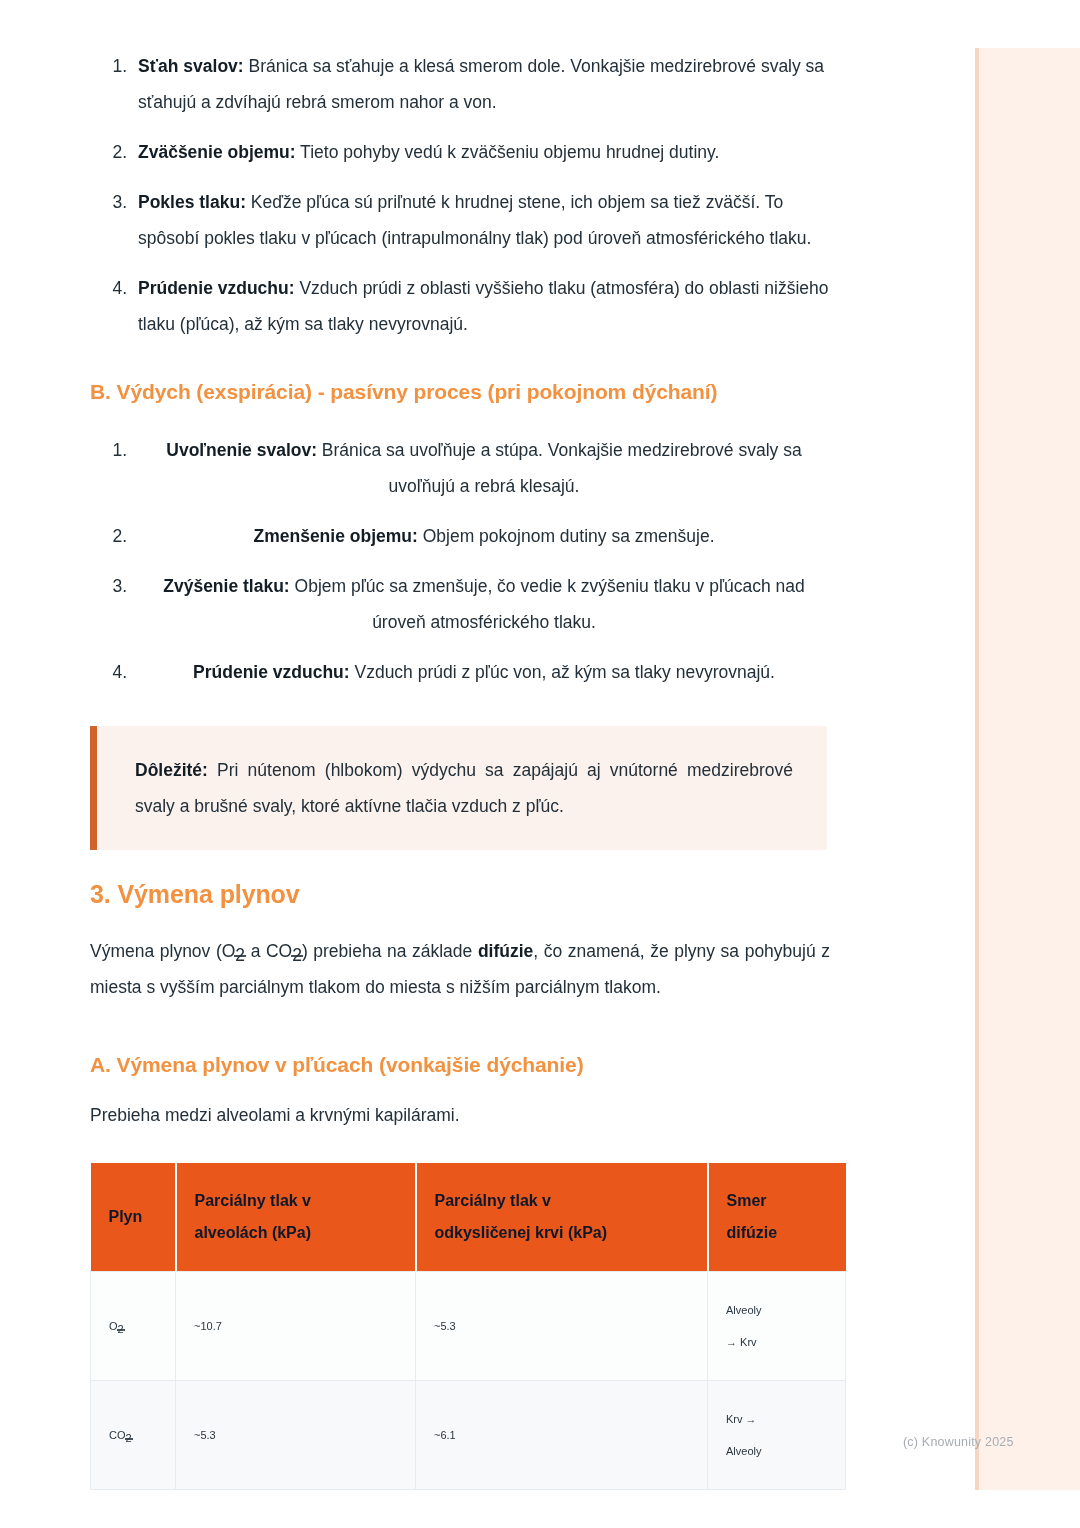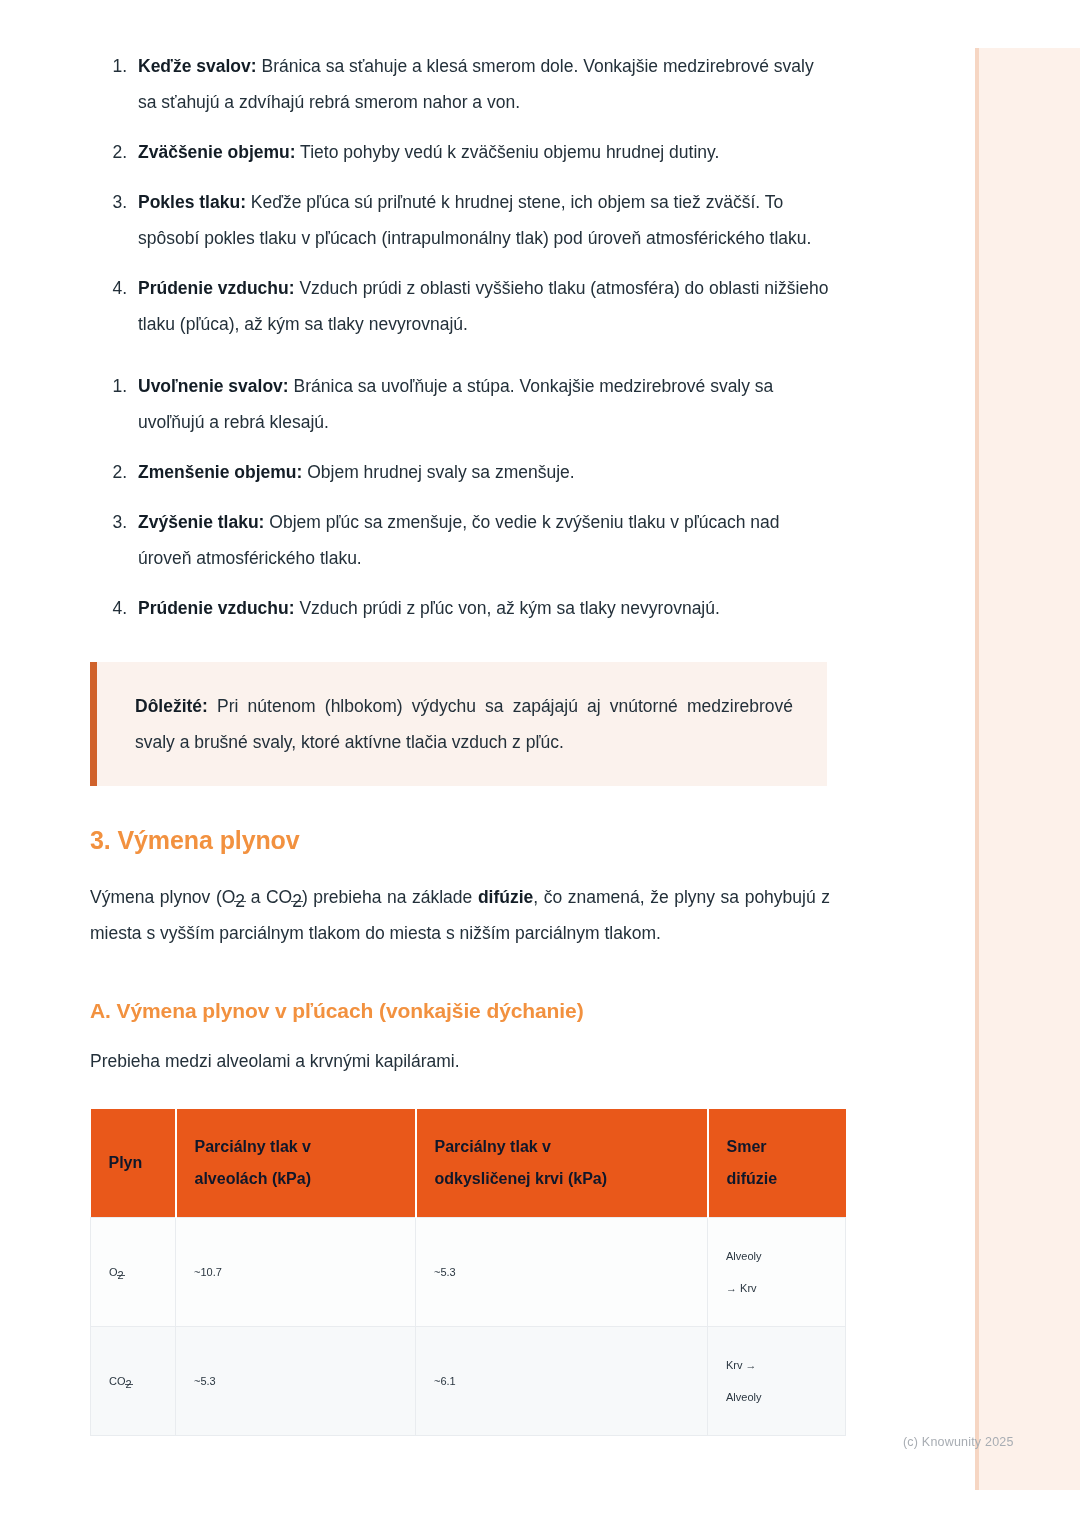--- a/index.html
+++ b/index.html
@@ -176,56 +176,57 @@
 </head>
 <body>
 
 <div id="right-strip"></div>
 <div id="right-strip-edge"></div>
 
 <div id="content">
 
   <ol class="numlist" style="margin-top:48px;">
     <li>
-      <b>Keďže svalov:</b><span> Bránica sa sťahuje a klesá smerom dole. Vonkajšie medzirebrové svaly sa sťahujú a zdvíhajú rebrá smerom nahor a von.</span>
+      <b>Sťah svalov:</b><span> Bránica sa sťahuje a klesá smerom dole. Vonkajšie medzirebrové svaly sa sťahujú a zdvíhajú rebrá smerom nahor a von.</span>
     </li>
     <li>
       <b>Zväčšenie objemu:</b><span> Tieto pohyby vedú k zväčšeniu objemu hrudnej dutiny.</span>
     </li>
     <li>
       <b>Pokles tlaku:</b><span> Keďže pľúca sú priľnuté k hrudnej stene, ich objem sa tiež zväčší. To spôsobí pokles tlaku v pľúcach (intrapulmonálny tlak) pod úroveň atmosférického tlaku.</span>
     </li>
     <li>
       <b>Prúdenie vzduchu:</b><span> Vzduch prúdi z oblasti vyššieho tlaku (atmosféra) do oblasti nižšieho tlaku (pľúca), až kým sa tlaky nevyrovnajú.</span>
     </li>
   </ol>
 
-
-  <ol class="numlist" style="margin-top:26px;">
+  <h3 class="sub-heading" style="margin-top:36px;">B. Výdych (exspirácia) - pasívny proces (pri pokojnom dýchaní)</h3>
+
+  <ol class="numlist" style="margin-top:26px;text-align:center;">
     <li>
       <b>Uvoľnenie svalov:</b><span> Bránica sa uvoľňuje a stúpa. Vonkajšie medzirebrové svaly sa uvoľňujú a rebrá klesajú.</span>
     </li>
     <li>
-      <b>Zmenšenie objemu:</b><span> Objem hrudnej svaly sa zmenšuje.</span>
+      <b>Zmenšenie objemu:</b><span> Objem pokojnom dutiny sa zmenšuje.</span>
     </li>
     <li>
       <b>Zvýšenie tlaku:</b><span> Objem pľúc sa zmenšuje, čo vedie k zvýšeniu tlaku v pľúcach nad úroveň atmosférického tlaku.</span>
     </li>
     <li>
       <b>Prúdenie vzduchu:</b><span> Vzduch prúdi z pľúc von, až kým sa tlaky nevyrovnajú.</span>
     </li>
   </ol>
 
   <div class="callout" style="margin-top:36px; width:737px;">
     <p>
       <b>Dôležité:</b><span> Pri nútenom (hlbokom) výdychu sa zapájajú aj vnútorné medzirebrové svaly a brušné svaly, ktoré aktívne tlačia vzduch z pľúc.</span>
     </p>
   </div>
 
-  <h2 class="section-heading" style="margin-top:38px;">3. Výmena plynov</h2>
+  <h2 class="section-heading" style="margin-top:28px;">3. Výmena plynov</h2>
 
   <p class="body-text justified" style="margin-top:22px;">
     <span>Výmena plynov (O</span><sub class="sub2"><span>2</span><span class="strike"></span></sub><span> a CO</span><sub class="sub2"><span>2</span><span class="strike"></span></sub><span>) prebieha na základe </span><b>difúzie</b><span>, čo znamená, že plyny sa pohybujú z miesta s vyšším parciálnym tlakom do miesta s nižším parciálnym tlakom.</span>
   </p>
 
   <h3 class="sub-heading" style="margin-top:46px;">A. Výmena plynov v pľúcach (vonkajšie dýchanie)</h3>
 
   <p class="body-text" style="margin-top:18px;">Prebieha medzi alveolami a krvnými kapilárami.</p>
 
   <table class="data-table" style="margin-top:30px;">

